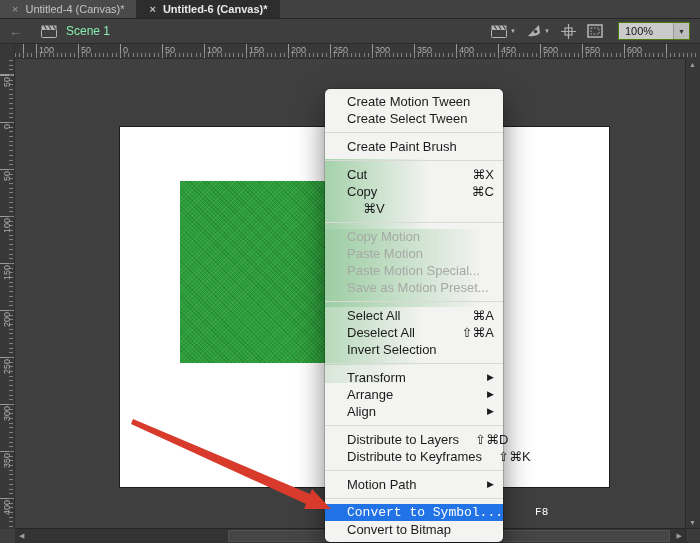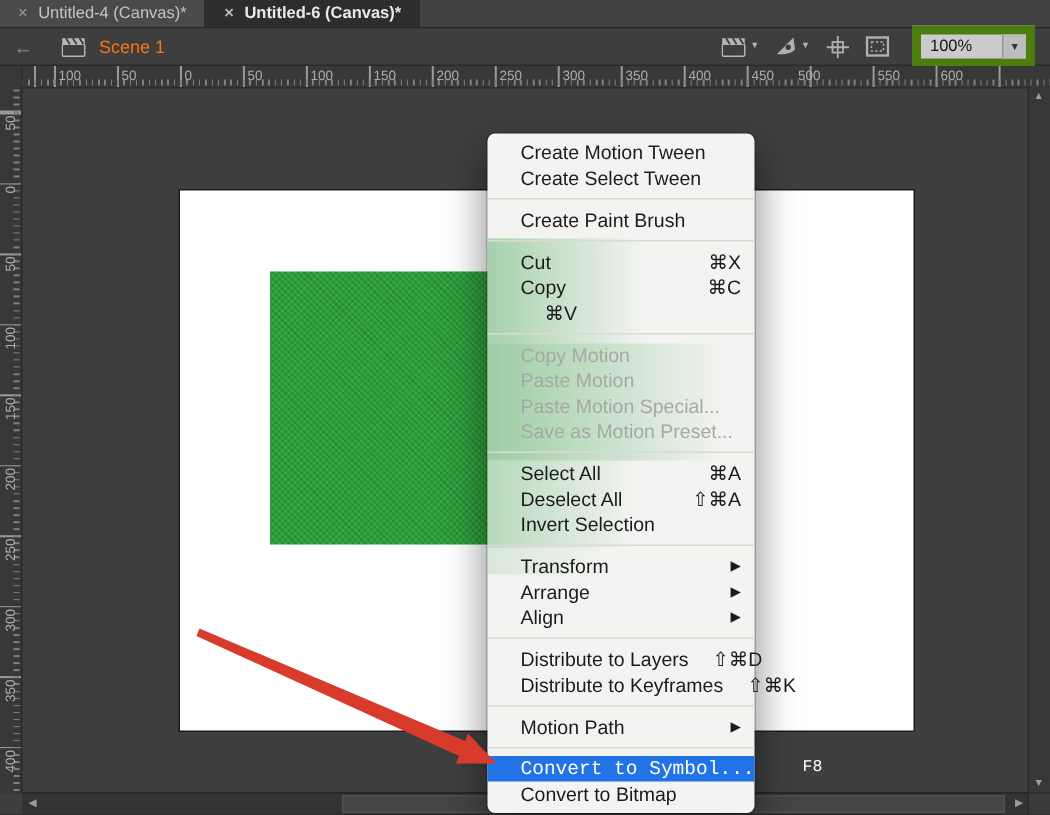--- a/index.html
+++ b/index.html
@@ -14,27 +14,27 @@
        background:#4a4a4a;border-right:1px solid #2c2c2c;cursor:default;white-space:nowrap;}
   .tab .close{margin-right:7px;color:#9b9b9b;font-size:11px;line-height:1;}
   .tab.active{background:#2d2d2d;color:#e9e9e9;font-weight:bold;}
   .tab.active .close{color:#bdbdbd;}
 
   
   .editbar{position:absolute;top:19px;left:0;right:0;height:24px;background:#3e3e3e;
            border-bottom:1px solid #2a2a2a;display:flex;align-items:center;}
   .back{margin-left:9px;color:#8b8b8b;font-size:13px;line-height:1;}
   .scene-ic{margin-left:19px;display:flex;align-items:center;}
-  .scene-name{margin-left:8px;font-size:12px;color:#f97316;}
+  .scene-name{margin-left:8px;font-size:12px;color:#86efac;}
   .spacer{flex:1;}
   .tools{display:flex;align-items:center;gap:11px;margin-right:10px;}
   .tbtn{display:flex;align-items:center;gap:2px;}
   .caret{font-size:6px;color:#b5b5b5;line-height:1;}
   .zoombox{display:flex;align-items:stretch;width:70px;height:16px;background:#cbcbcb;
-           border:6px solid #4d7c0f;margin-left:4px;}
+           border:1px solid #4d7c0f;margin-left:4px;}
   .zoomval{flex:1;font-size:11px;color:#141414;display:flex;align-items:center;padding-left:6px;}
   .zoomdrop{width:15px;background:#bdbdbd;border-left:1px solid #979797;display:flex;
             align-items:center;justify-content:center;}
   .zoomdrop .caret{color:#333;font-size:7px;}
 
   
   .ruler-corner{position:absolute;left:0;top:44px;width:14px;height:14px;background:#383838;
                 border-right:1px solid #2d2d2d;border-bottom:1px solid #2d2d2d;}
   .ruler-top{position:absolute;left:15px;right:0;top:44px;height:14px;background:#383838;
              border-bottom:1px solid #2d2d2d;overflow:hidden;}
@@ -177,21 +177,21 @@
       <span class="rlab" style="left: 108px;">0</span>
       <span class="rlab" style="left: 150px;">50</span>
       <span class="rlab" style="left: 192px;">100</span>
       <span class="rlab" style="left: 234px;">150</span>
       <span class="rlab" style="left: 276px;">200</span>
       <span class="rlab" style="left: 318px;">250</span>
       <span class="rlab" style="left: 360px;">300</span>
       <span class="rlab" style="left: 402px;">350</span>
       <span class="rlab" style="left: 444px;">400</span>
       <span class="rlab" style="left: 486px;">450</span>
-      <span class="rlab" style="left: 517px;">500</span>
+      <span class="rlab" style="left: 528px;">500</span>
       <span class="rlab" style="left: 570px;">550</span>
       <span class="rlab" style="left: 612px;">600</span>
     </div>
   <div class="ruler-left" id="rulerleft">
     <div class="majors"></div>
       <div class="minors"></div>
   <span class="rlab" style="top: 19px;">50</span>
       <span class="rlab" style="top: 66px;">0</span>
       <span class="rlab" style="top: 113px;">50</span>
       <span class="rlab" style="top: 160px;">100</span>

